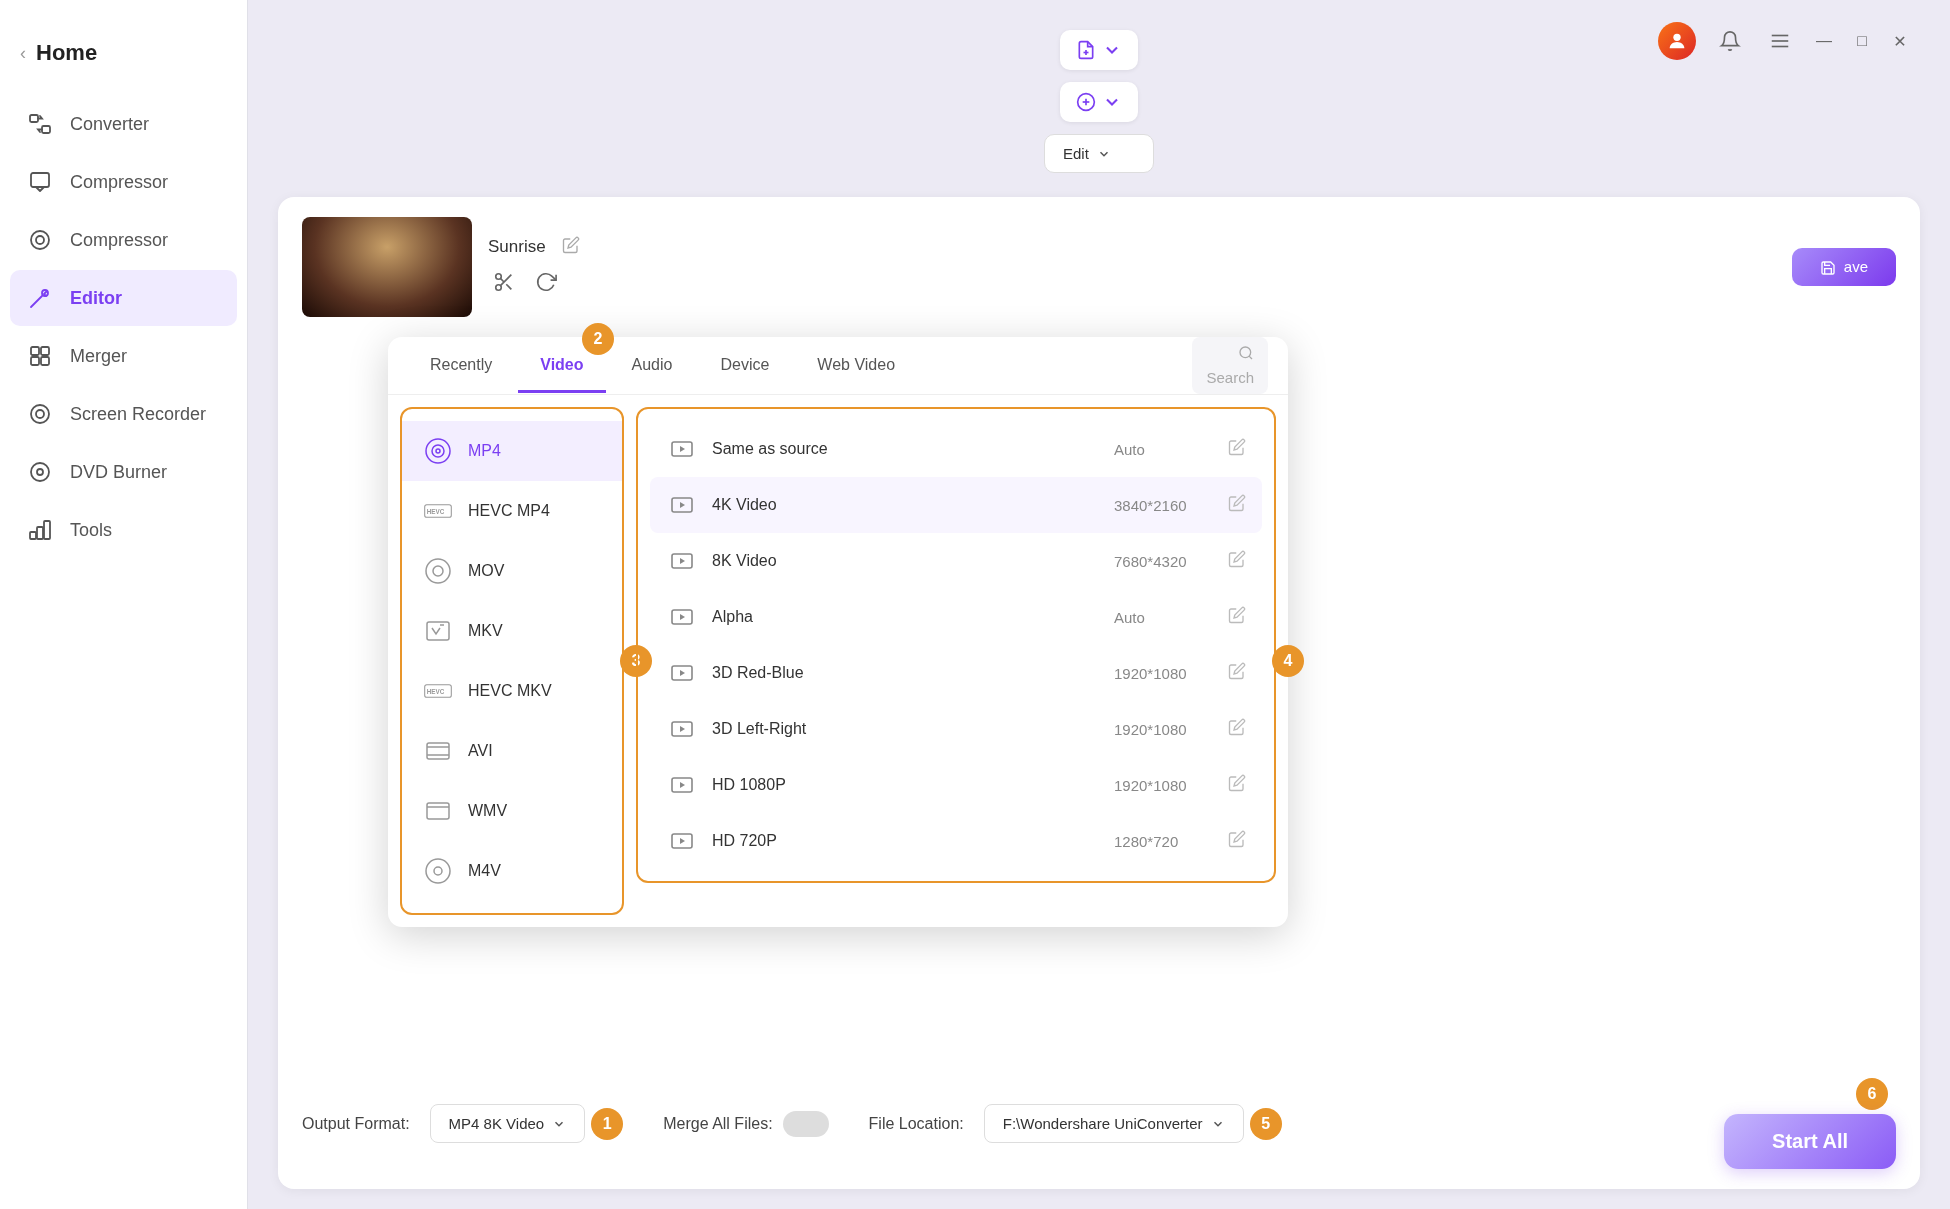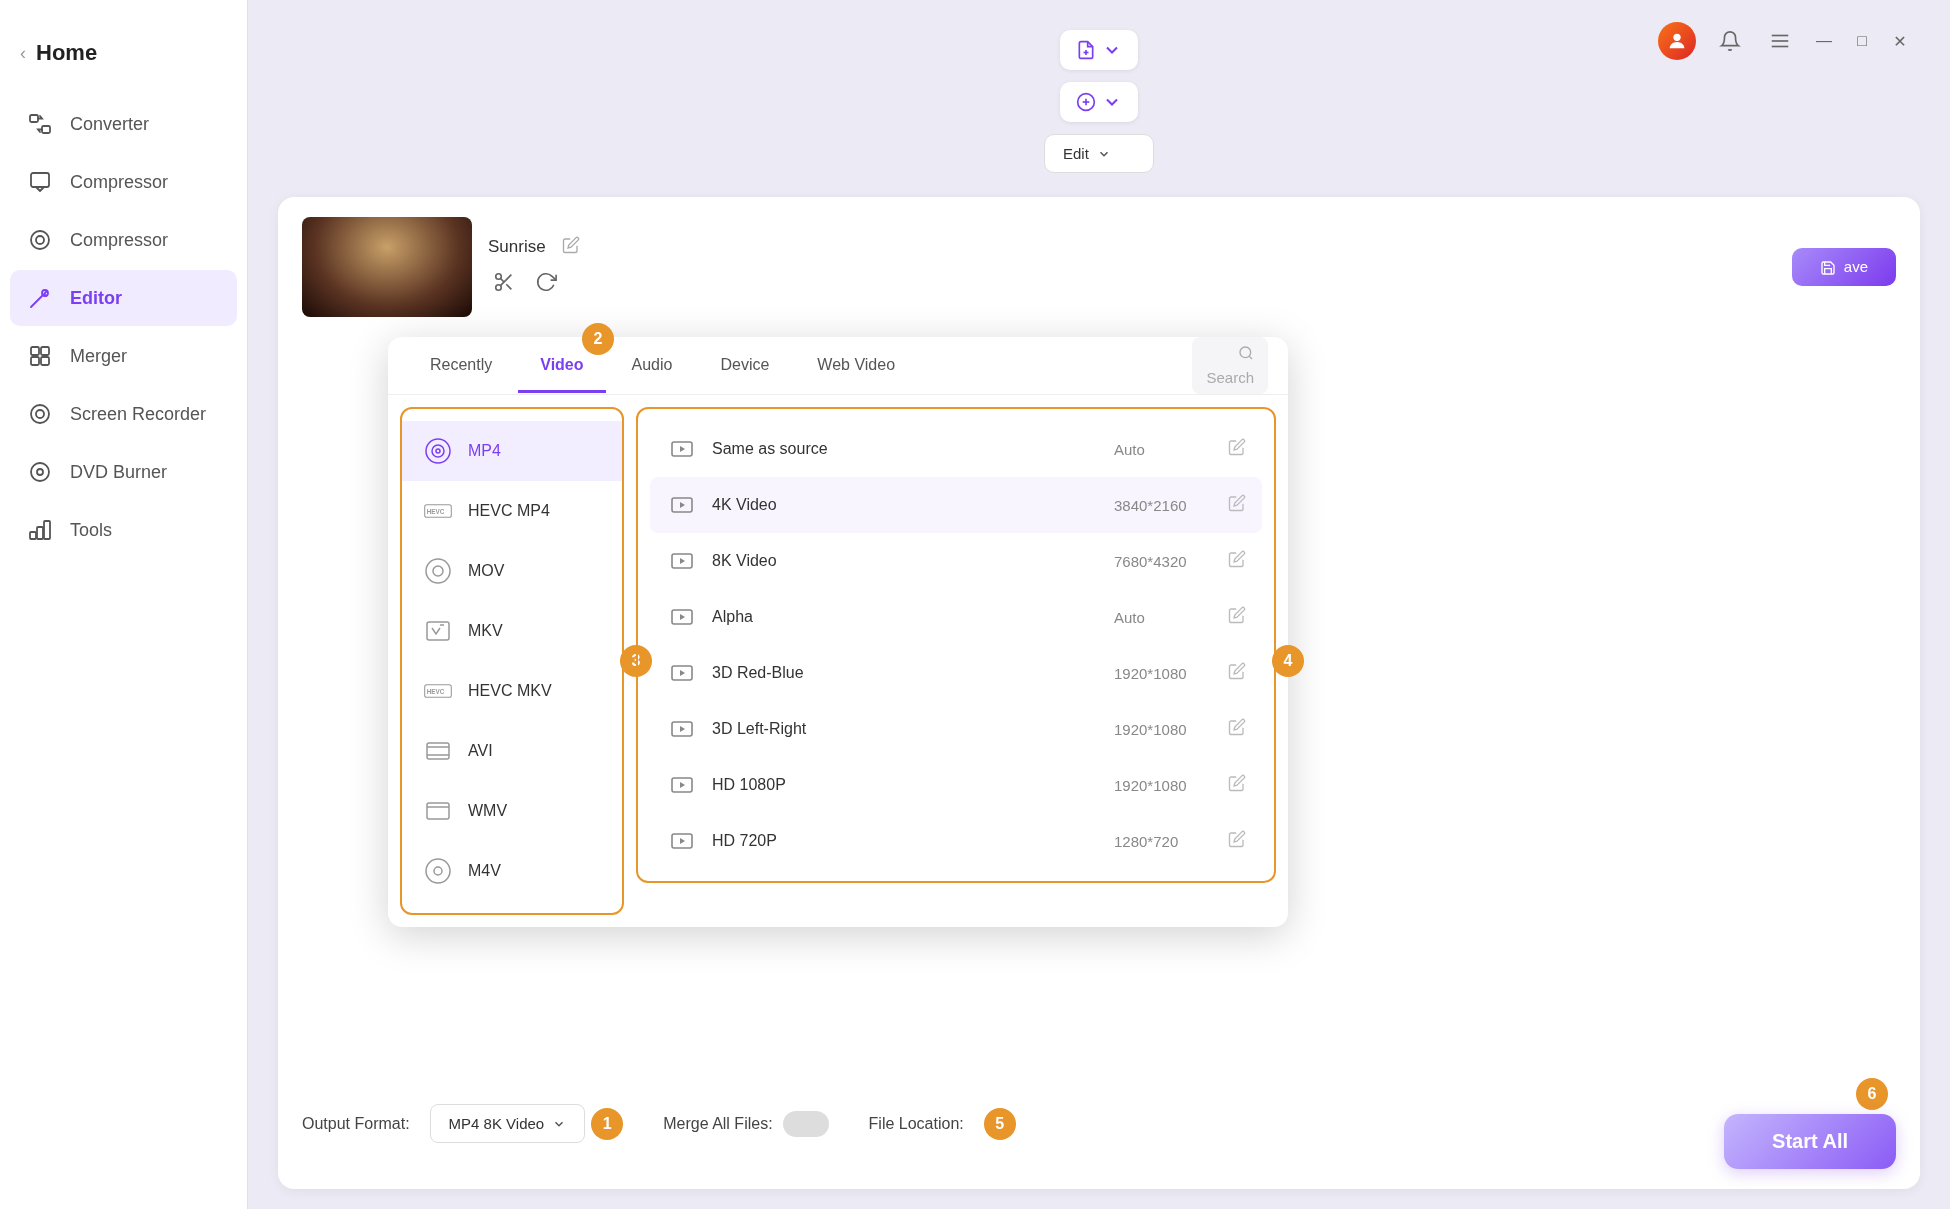--- a/index.html
+++ b/index.html
@@ -886,20 +886,26 @@
         </div>
         <div class="badge-circle">1</div>
       </div>
       <div class="merge-toggle">
         <span class="bottom-label">Merge All Files:</span>
         <div class="toggle-switch"></div>
       </div>
 
       <span class="bottom-label" style="margin-left:20px;">File Location:</span>
       <div style="display:flex;align-items:center;gap:6px;">
+        <div class="location-select">
+          <span>F:\Wondershare UniConverter</span>
+          <svg width="14" height="14" viewBox="0 0 24 24" fill="none" stroke="#555" stroke-width="2.5">
+            <polyline points="6 9 12 15 18 9"></polyline>
+          </svg>
+        </div>
         <div class="badge-circle">5</div>
       </div>
 
       <div style="margin-left:auto;display:flex;flex-direction:column;align-items:flex-end;">
         <div class="badge-circle" style="margin-right:8px;margin-bottom:4px;">6</div>
         <button class="start-all-btn">Start All</button>
       </div>
     </div>
   </div>
 </div>

